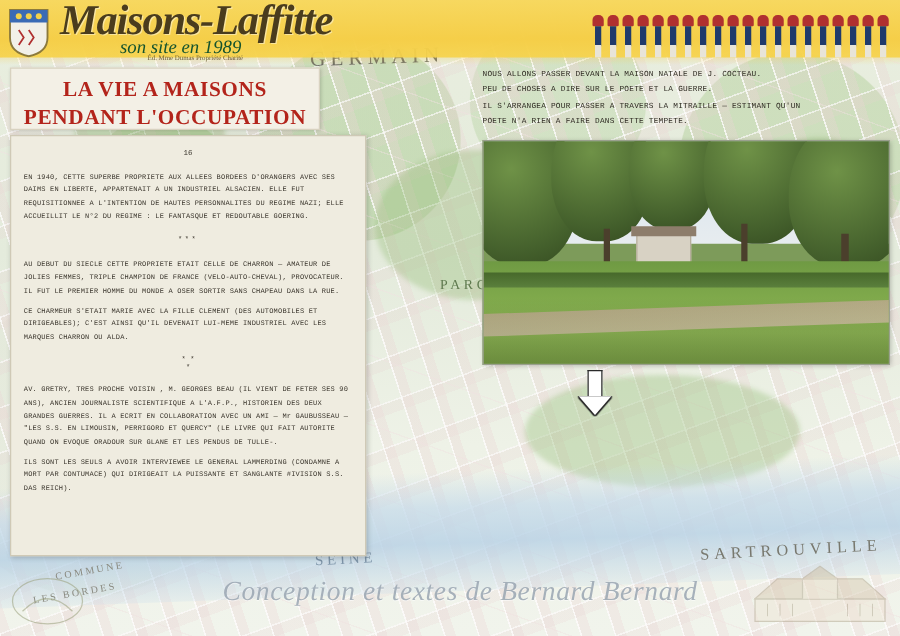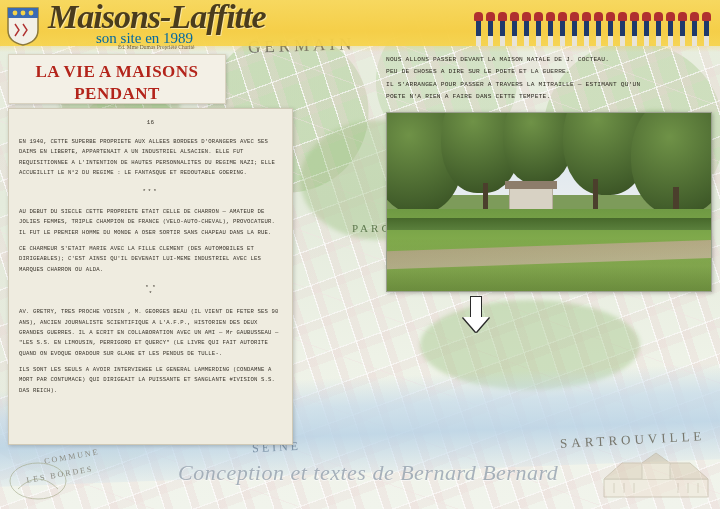--- a/index.html
+++ b/index.html
@@ -92,42 +92,42 @@
     position: absolute; left: 48px; top: -2px;
     font-family: "Liberation Serif", serif;
     font-size: 34px; font-weight: bold; font-style: italic;
     color: #4a3c1d;
     letter-spacing: -1px;
     text-shadow: 1px 1px 0 rgba(255,255,255,0.45);
   }
   .title-sub {
     position: absolute; left: 96px; top: 30px;
     font-family: "Liberation Serif", serif;
-    font-size: 15px; color: #0369a1;
+    font-size: 15px; font-style: italic; color: #14532d;
   }
   .title-credit {
     position: absolute; left: 118px; top: 44px;
     font-family: "Liberation Serif", serif;
     font-size: 5.5px; color: #6a5a33; line-height: 1.35; text-align: center;
   }
   
   .frieze {
     position: absolute; right: 0; top: 0; width: 250px; height: 48px;
     overflow: hidden;
   }
   .soldier {
     position: absolute; bottom: 2px; width: 9px; height: 34px;
   }
   .soldier .hat { position:absolute; top:0; left:0; width:9px; height:9px; background:#b03030; border-radius:4px 4px 1px 1px;}
   .soldier .body { position:absolute; top:9px; left:2px; width:5px; height:16px; background:#203a6b;}
   .soldier .legs { position:absolute; top:24px; left:2px; width:5px; height:10px; background:#e8e4d8;}
 
   
   .title-box {
-    position: absolute; left: 8px; top: 54px; width: 218px; height: 50px;
+    position: absolute; left: 8px; top: 54px; width: 248px; height: 50px;
     background: #f3f0e6;
     border: 1px solid #d8d2c0;
     box-shadow: 1px 1px 3px rgba(0,0,0,0.18);
   }
   .title-box .l1, .title-box .l2 {
     font-family: "Liberation Serif", serif;
     color: #b3241b;
     font-weight: bold;
     text-align: center;
     letter-spacing: .5px;

